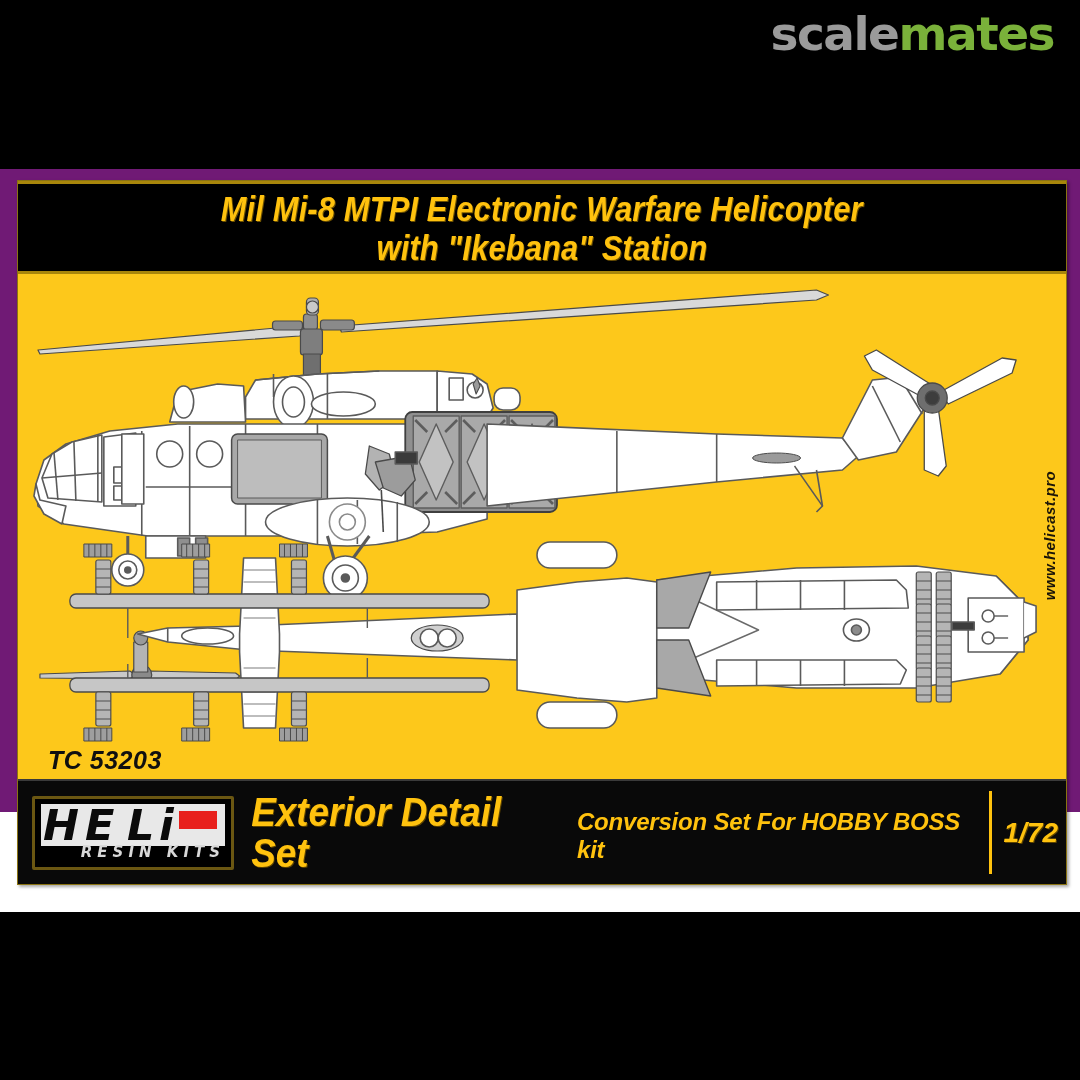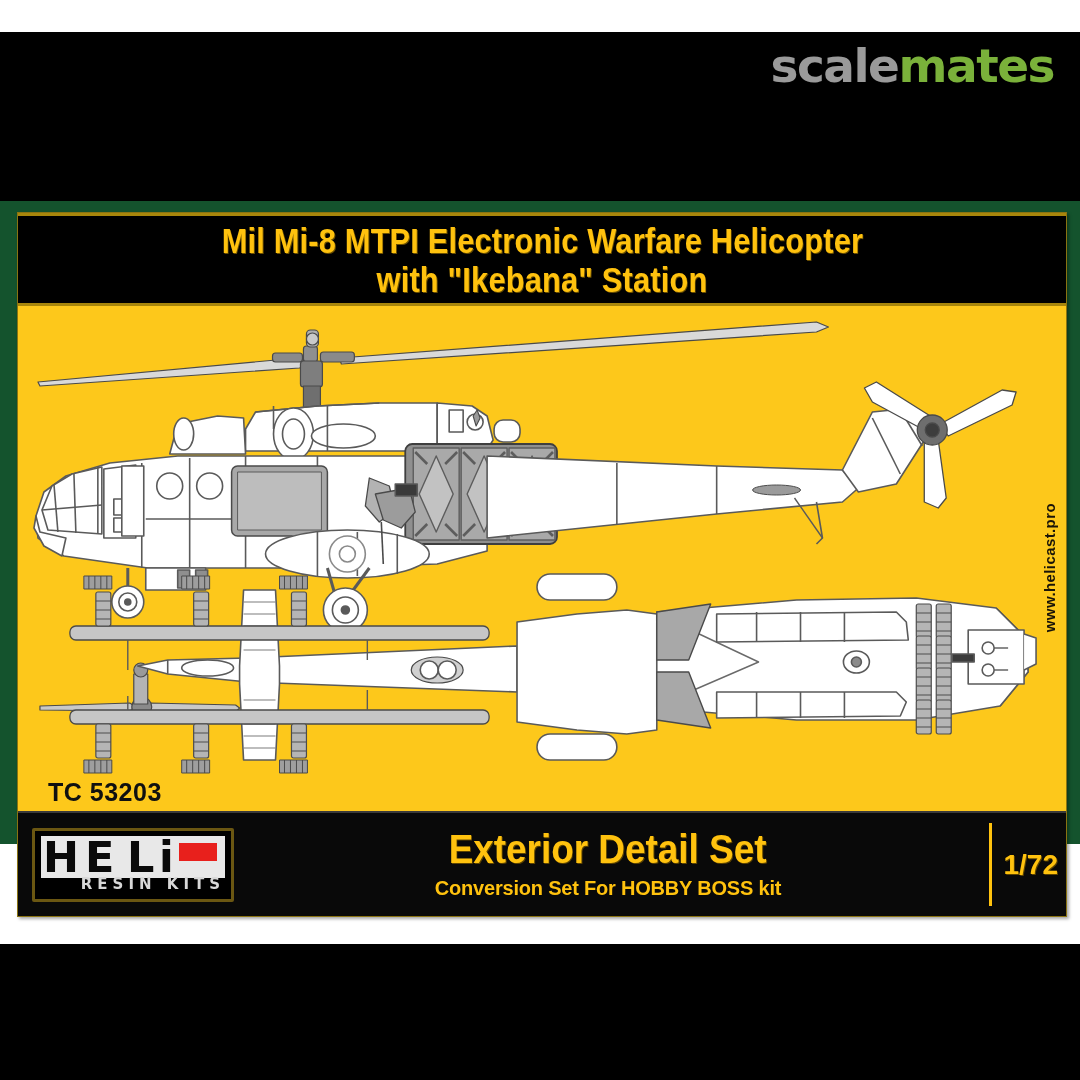--- a/index.html
+++ b/index.html
@@ -1,20 +1,20 @@
 <!DOCTYPE html>
 <html><head>
 <meta charset="utf-8">
 <title>Scalemates Boxart</title>
 <style>
   * { margin:0; padding:0; box-sizing:border-box; }
   html,body { width:1080px; height:1080px; background:#ffffff;
               font-family:"Liberation Sans", sans-serif; overflow:hidden; }
 
-  #stage { position:relative; width:1080px; height:812px; background:#14532d;margin-top:32px; }
+  #stage { position:relative; width:1080px; height:812px; background:#701a75; }
 
   
   .letterbox { position:absolute; left:0; width:1080px; background:#000000; z-index:5; }
   .letterbox.top    { top:0;  height:169px; }
   .letterbox.bottom { top:912px; height:168px; }
 
   
   #watermark {
     position:absolute; top:6px; right:26px; z-index:6;
     font-size:47px; font-weight:bold; letter-spacing:-1.5px;
@@ -23,20 +23,21 @@
   #watermark .w-scale { color:#9a9a9a; }
   #watermark .w-mates { color:#7ab13a; }
 
   
   #boxart {
     position:absolute; left:17px; top:180px; width:1050px; height:705px;
     background:#FDC81B; z-index:3;
     border:1px solid #8a7312;
     box-shadow:2px 2px 3px rgba(0,0,0,.35);
     overflow:hidden;
+    font-style:italic;
   }
 
   
   #title-block {
     position:absolute; left:0; top:0; width:100%; height:93px;
     background:#000000;
     border-top:3px solid #a8860b;
     border-bottom:3px solid #a8860b;
     display:flex; flex-direction:column; align-items:center; justify-content:center;
     z-index:4;
@@ -104,30 +105,30 @@
     display:flex; align-items:center; justify-content:flex-end;
   }
   #heli-sub span {
     color:#d8d8d8; font-size:15px; font-weight:bold; letter-spacing:5px;
     font-family:"DejaVu Sans", sans-serif;
     text-shadow:0 1px 0 #000;
   }
 
   
   #bottom-center {
-    flex:1 1 auto; display:flex; flex-direction:column;
+    flex:1 1 auto; display:flex; flex-direction:row;
     align-items:center; justify-content:center; padding-right:84px;
   }
   #set-title {
     color:#FFC20E; font-weight:bold; font-size:41px; line-height:1;
     font-family:"Liberation Sans Narrow","Liberation Sans", sans-serif;
     transform:scaleX(.9); text-shadow:1px 1px 0 #5c4300;
   }
   #set-subtitle {
-    color:#FFC20E; font-weight:bold; font-size:20px; margin-top:7px;
+    color:#FFC20E; font-weight:bold; font-size:24px; margin-top:7px;
     font-family:"Liberation Sans", sans-serif; letter-spacing:-.2px;
   }
 
   
   #scale-divider {
     position:absolute; right:74px; top:10px; bottom:10px;
     width:3px; background:#FFC20E;
   }
   #scale-value {
     position:absolute; right:8px; top:50%; transform:translateY(-50%);

